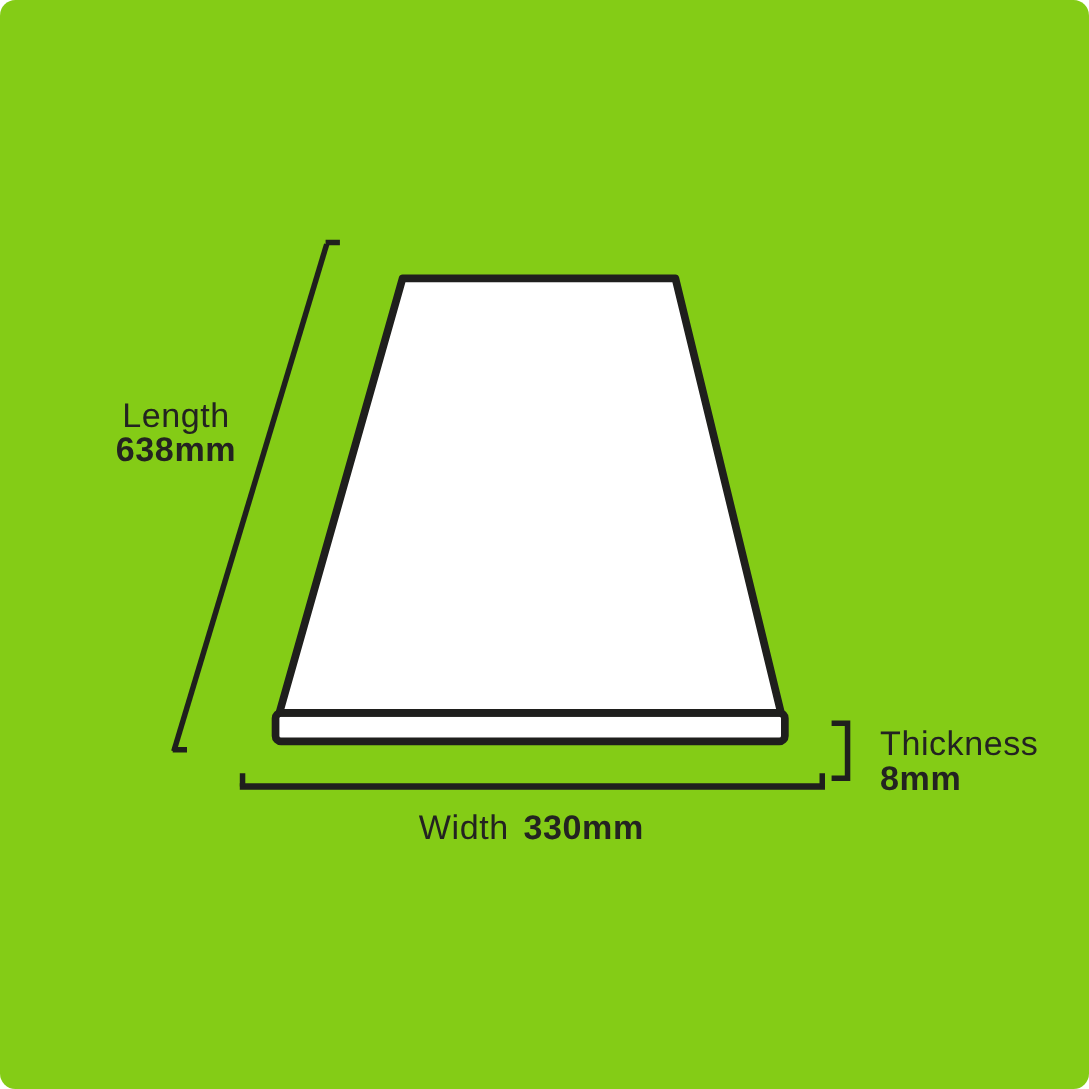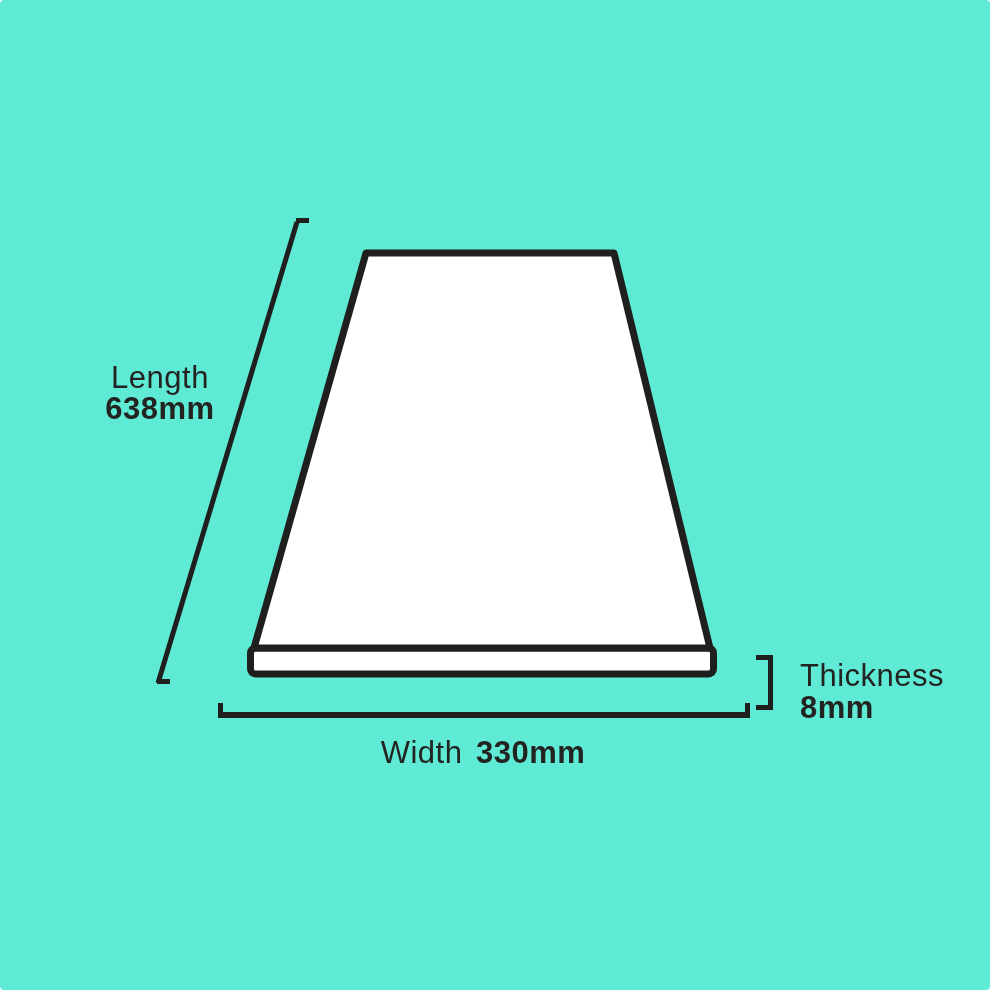--- a/index.html
+++ b/index.html
@@ -7,22 +7,22 @@
     padding: 0;
     width: 990px;
     height: 990px;
     background: #ffffff;
     font-family: "Liberation Sans", sans-serif;
   }
   .canvas {
     position: relative;
     width: 990px;
     height: 990px;
-    background: #5eead4;
-    border-radius: 4px;
+    background: #84cc16;
+    border-radius: 14px;
     overflow: hidden;
   }
   svg { display: block; }
   .shape-stroke {
     fill: #ffffff;
     stroke: #1f1f1d;
     stroke-width: 7;
     stroke-linejoin: round;
   }
   .dim-stroke {

